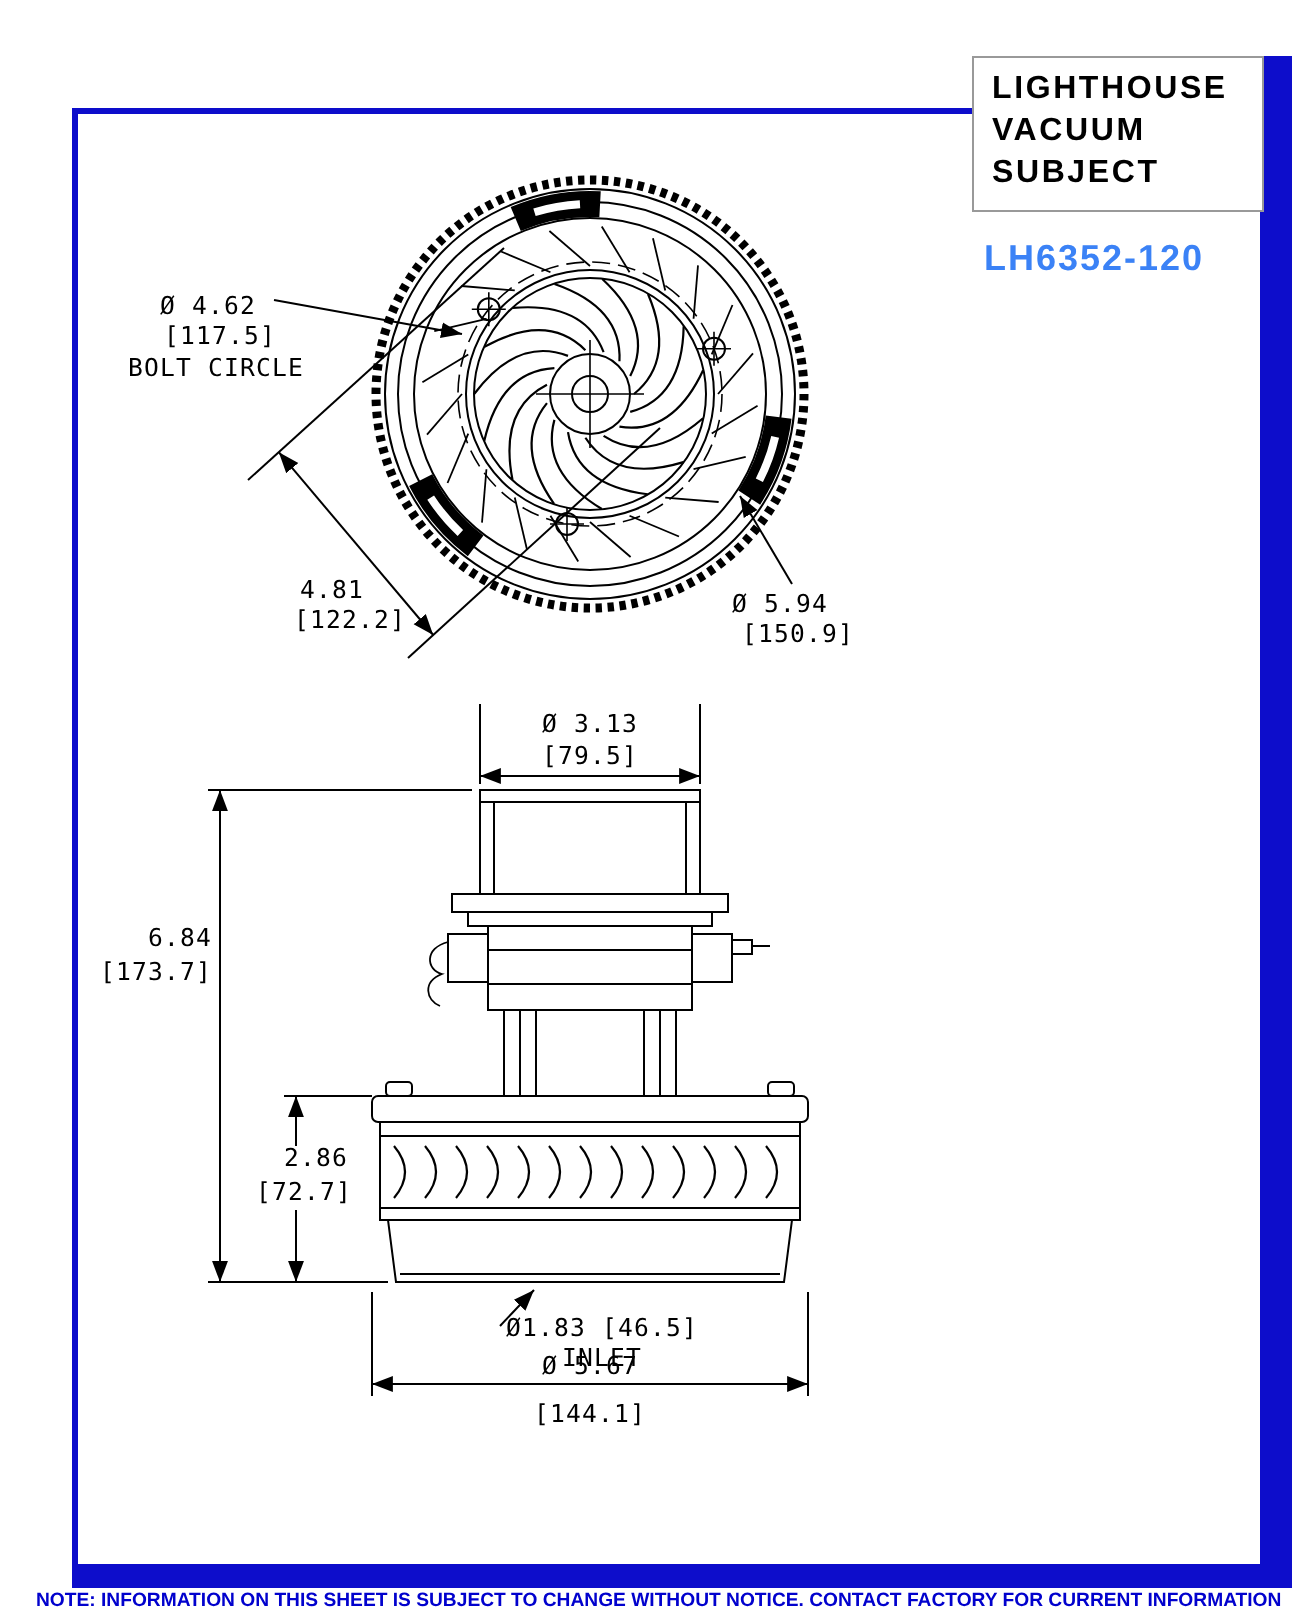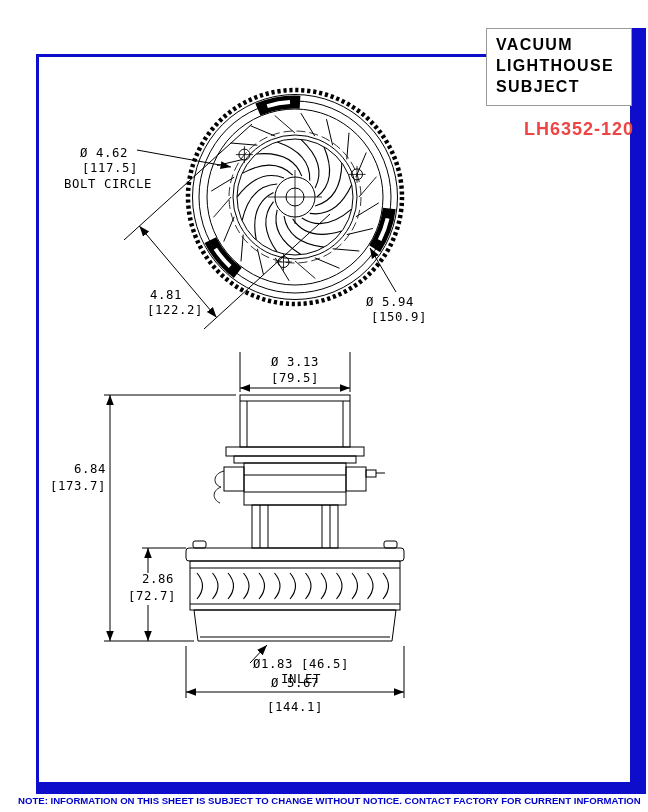--- a/index.html
+++ b/index.html
@@ -17,21 +17,21 @@
     position:absolute; left:486px; top:28px; width:146px; height:78px;
     background:#ffffff; border:1px solid #999; box-sizing:border-box;
     padding:5px 0 0 9px; z-index:3;
   }
   .brand-line {
     font-size:16px; font-weight:bold; letter-spacing:1.3px;
     line-height:21px; color:#000;
   }
   .partnum {
     position:absolute; left:492px; top:119px; z-index:3;
-    font-size:18px; font-weight:bold; letter-spacing:1px; color:#ef4444;margin-left:32px;
+    font-size:18px; font-weight:bold; letter-spacing:1px; color:#3b82f6;
   }
   .note {
     position:absolute; left:18px; top:795px; width:626px; z-index:3;
     font-size:9.6px; font-weight:bold; color:#0101cd; white-space:nowrap;
   }
 </style>
 </head>
 <body>
 
 <svg class="sheet" width="648" height="812" viewBox="0 0 648 812">
@@ -197,19 +197,19 @@
     <text class="dim" x="174" y="583" text-anchor="end">2.86</text>
     <text class="dim" x="176" y="600" text-anchor="end">[72.7]</text>
     <text class="dim" x="253" y="668">Ø1.83 [46.5]</text>
     <text class="dim" x="281" y="683">INLET</text>
     <text class="dim" x="295" y="687" text-anchor="middle">Ø 5.67</text>
     <text class="dim" x="295" y="711" text-anchor="middle">[144.1]</text>
   </g>
 </svg>
 
 <div class="brandbox">
+  <div class="brand-line">LIGHTHOUSE</div>
   <div class="brand-line">VACUUM</div>
-  <div class="brand-line">LIGHTHOUSE</div>
   <div class="brand-line">SUBJECT</div>
 </div>
 <div class="partnum">LH6352-120</div>
 
 <div class="note">NOTE: INFORMATION ON THIS SHEET IS SUBJECT TO CHANGE WITHOUT NOTICE. CONTACT FACTORY FOR CURRENT INFORMATION</div>
 
 </body></html>

